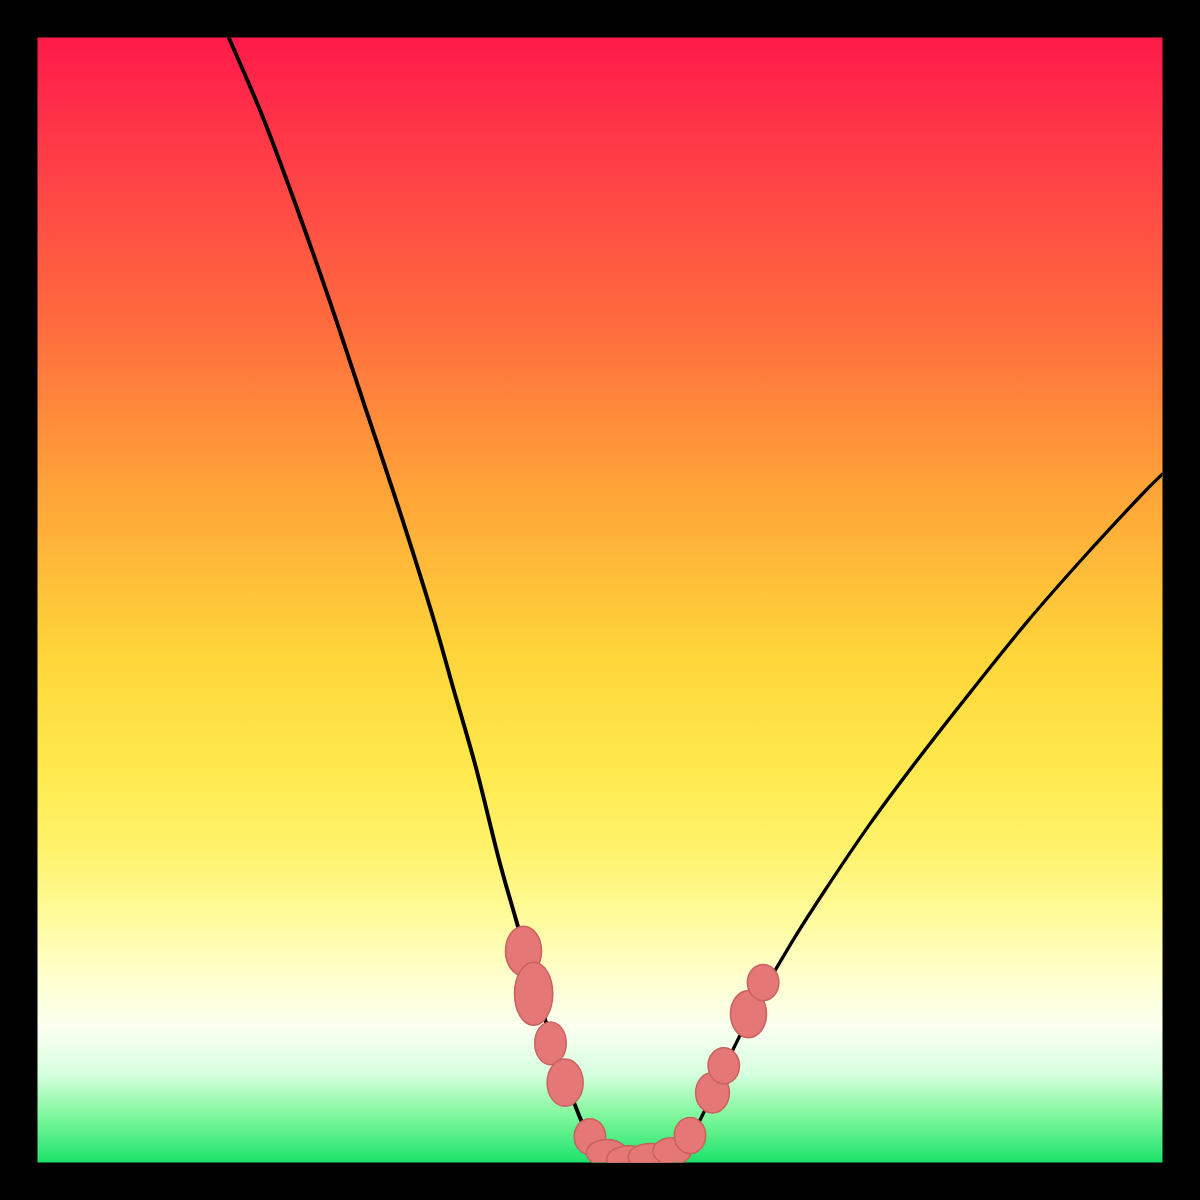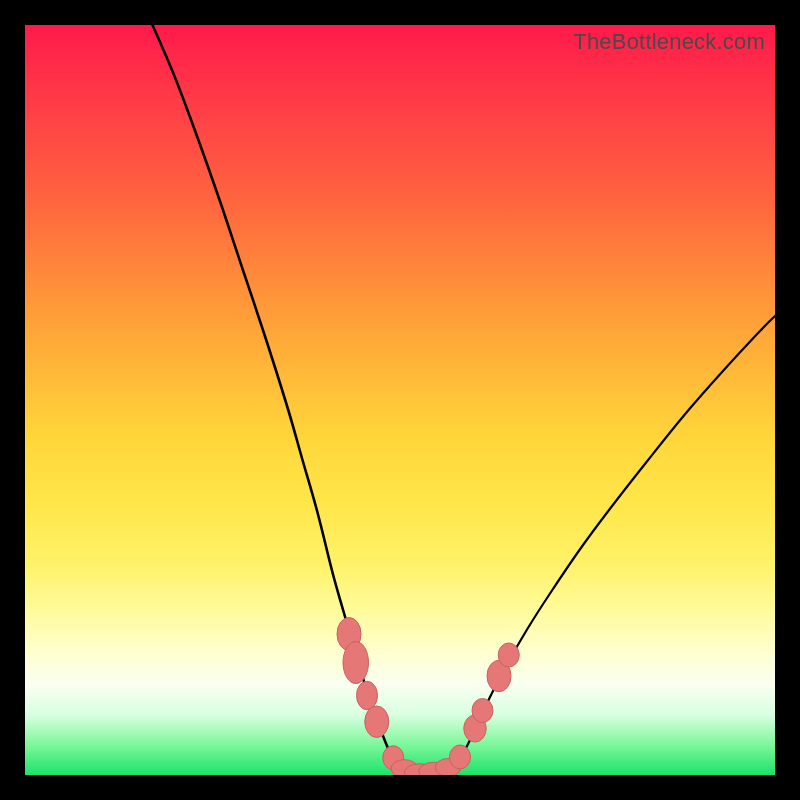--- a/index.html
+++ b/index.html
@@ -61,21 +61,20 @@
     fill: #e57877;
     stroke: #c9615f;
     stroke-width: 1;
   }
 </style>
 </head>
 <body>
 
 <div class="frame">
   <div class="plot">
-    <div class="watermark">TheBottleneck.com</div>
     <svg class="curve" viewBox="0 0 750 750" preserveAspectRatio="none">
       <path id="path-left" fill="none" stroke="#000" stroke-width="2.6" stroke-linecap="round" d="M 127.50000000000001 0 C 131.55 9.45, 141.9 32.25, 150 52.5 C 158.1 72.75, 164.4 90.225, 172.5 112.5 C 180.6 134.775, 186.9 152.625, 195 176.25 C 203.1 199.875, 209.39999999999998 219.44999999999993, 217.49999999999997 243.74999999999994 C 225.59999999999997 268.04999999999995, 231.9 286.275, 240 311.25 C 248.1 336.225, 255.75 360.225, 262.5 382.5 C 269.25 404.775, 272.1 416.1, 277.5 435 C 282.9 453.9, 287.1 467.25, 292.5 487.5 C 297.9 507.75, 302.775 529.545, 307.5 547.5 C 312.225 565.455, 314.7 573.075, 318.75 587.25 C 322.8 601.425, 325.95 612.48, 330 626.25 C 334.05 640.02, 337.2 651.195, 341.25 663.75 C 345.3 676.305, 348.72 685.605, 352.5 696 C 356.28 706.395, 358.875 713.535, 362.25 721.5 C 365.625 729.465, 369.63 736.875, 371.25 740.25"></path>
       <path id="path-right" fill="none" stroke="#000" stroke-width="2.2" stroke-linecap="round" d="M 431.24999999999994 740.25 C 433.00499999999994 737.145, 437.355 730.02, 441 723 C 444.645 715.98, 447.18 710.43, 451.5 701.25 C 455.82 692.07, 459.87 682.53, 465 672 C 470.13 661.47, 473.25 655.035, 480 642.75 C 486.75 630.465, 494.40000000000003 617.115, 502.50000000000006 603.75 C 510.6000000000001 590.385, 515.55 582.81, 525 568.5 C 534.45 554.19, 544.2 539.505, 555 524.25 C 565.8 508.995, 572.85 499.68, 585 483.75 C 597.15 467.82, 609 452.76, 622.5 435.75 C 636 418.74, 646.5 405.31499999999994, 660 389.24999999999994 C 673.5 373.18499999999995, 684 361.48500000000007, 697.5 346.50000000000006 C 711 331.51500000000004, 725.55 315.98999999999995, 735 305.99999999999994 C 744.45 296.00999999999993, 747.3 293.7, 750 291"></path>
       <path id="path-trough" fill="none" stroke="#e57877" stroke-width="8" stroke-linecap="round" d="M 371.25 740.25 C 373.275 741.3975, 378.45 745.0725, 382.5 746.625 C 386.55 748.1775, 389.7 748.47, 393.75 748.875 C 397.8 749.28, 400.95 749.28, 405 748.875 C 409.05 748.47, 411.5250000000001 748.1775, 416.25000000000006 746.625 C 420.975 745.0725, 428.54999999999995 741.3975, 431.24999999999994 740.25"></path>
       <g id="markers-group">
           <ellipse class="dot" cx="324.00000000000006" cy="609" rx="12" ry="16.5"></ellipse>
           <ellipse class="dot" cx="330.75" cy="637.5" rx="12.750000000000002" ry="20.999999999999996"></ellipse>
           <ellipse class="dot" cx="342" cy="670.5" rx="10.499999999999998" ry="14.25"></ellipse>
           <ellipse class="dot" cx="351.75" cy="696.75" rx="12" ry="15.750000000000002"></ellipse>
           <ellipse class="dot" cx="368.25" cy="732.75" rx="10.499999999999998" ry="12"></ellipse>

